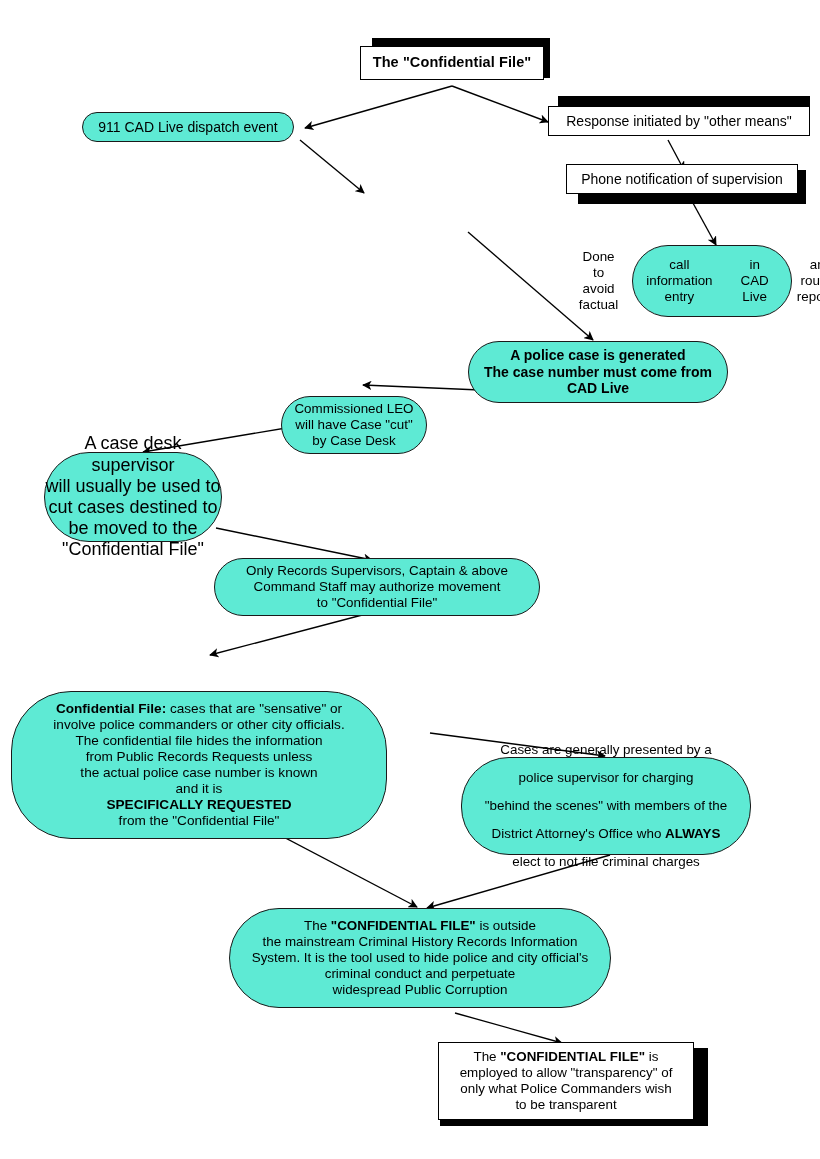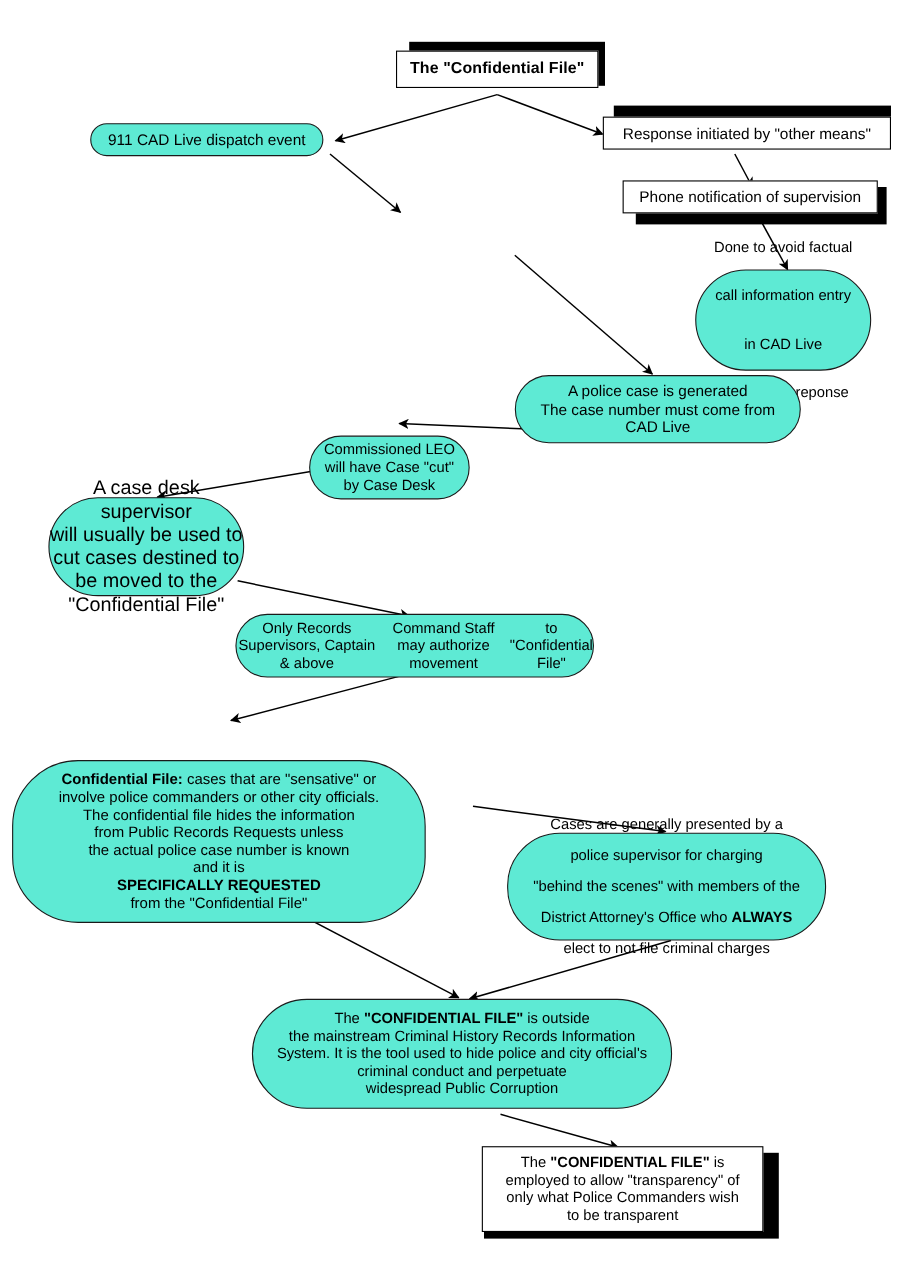--- a/index.html
+++ b/index.html
@@ -51,21 +51,21 @@
     border-radius: 0;
     background: #ffffff;
     border: 1.2px solid #000000;
   }
   .shadow {
     position: absolute;
     background: #000000;
     z-index: 1;
   }
   .bold {
-    font-weight: normal;
+    font-weight: bold;
   }
   .title-node {
     font-weight: bold;
     font-size: 14.5px;
     letter-spacing: 0.1px;
   }
   .f14 { font-size: 14px; }
   .f13 { font-size: 13.4px; }
   .f135 { font-size: 13.6px; }
   .f12 { font-size: 18px; }
@@ -115,21 +115,21 @@
 
   <div class="node rect f14" style="left:548px; top:106px; width:262px; height:30px;">
     <span class="txt">Response initiated by "other means"</span>
   </div>
 
   <div class="node rect f14" style="left:566px; top:164px; width:232px; height:30px;">
     <span class="txt">Phone notification of supervision</span>
   </div>
 
 
-  <div class="node rounded f13" style="left:632px; top:245px; width:160px; height:92px; flex-direction:column;gap:28px;">
+  <div class="node rounded f13" style="left:632px; top:245px; width:160px; height:72px; gap:28px;">
     <span>Done to avoid factual</span>
     <span>call information entry</span>
     <span>in CAD Live</span>
     <span>and routine reponse</span>
   </div>
 
   <div class="node rounded f14 bold" style="left:468px; top:341px; width:260px; height:62px; flex-direction:column;">
     <span>A police case is generated</span>
     <span>The case number must come from</span>
     <span>CAD Live</span>
@@ -142,21 +142,21 @@
   </div>
 
   <div class="node rounded f12" style="left:44px; top:452px; width:178px; height:90px; flex-direction:column;">
     <span>A case desk supervisor</span>
     <span>will usually be used to</span>
     <span>cut cases destined to</span>
     <span>be moved to the</span>
     <span>"Confidential File"</span>
   </div>
 
-  <div class="node rounded f13" style="left:214px; top:558px; width:326px; height:58px; ">
+  <div class="node rounded f13" style="left:214px; top:558px; width:326px; height:58px; flex-direction:column;">
     <span>Only Records Supervisors, Captain &amp; above</span>
     <span>Command Staff may authorize movement</span>
     <span>to "Confidential File"</span>
   </div>
 
   <div class="node rounded f135" style="left:11px; top:655px; width:376px; height:148px; flex-direction:column; border-radius:60px;margin-top:36px;">
     <span><b>Confidential File:</b><span>  cases that are "sensative" or</span></span>
     <span>involve police commanders or other city officials.</span>
     <span>The confidential file hides the information</span>
     <span>from Public Records Requests unless</span>

